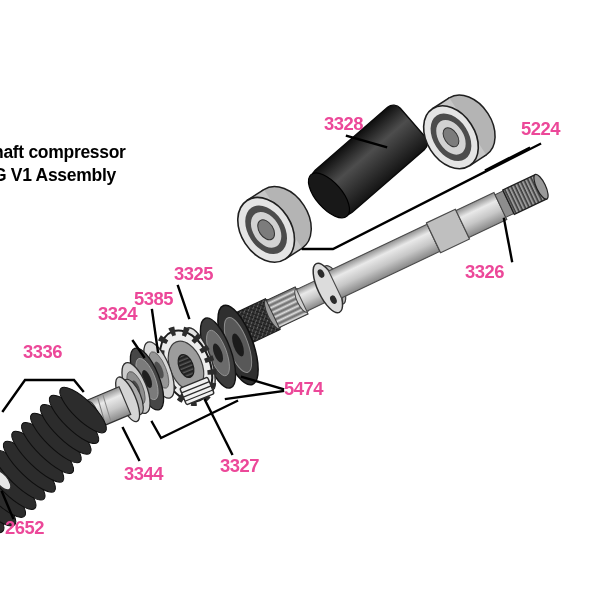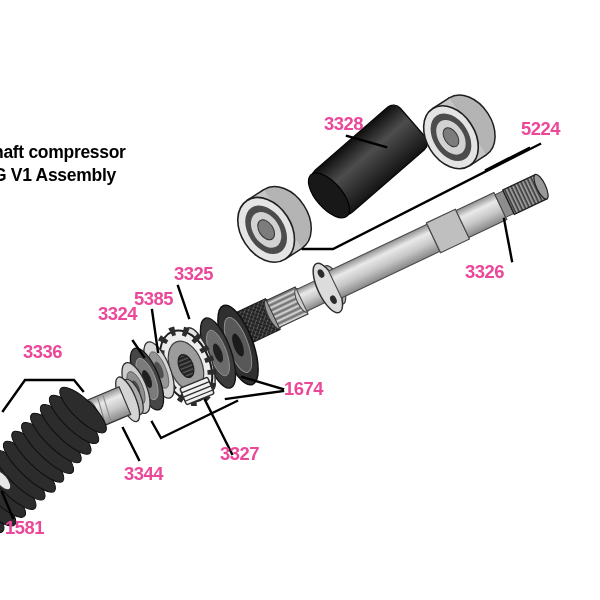--- a/index.html
+++ b/index.html
@@ -212,18 +212,18 @@
   <div>G V1 Assembly</div>
 </div>
 
 <div class="part-label" style="left:324px;top:113px;">3328</div>
 <div class="part-label" style="left:521px;top:118px;">5224</div>
 <div class="part-label" style="left:465px;top:261px;text-align:center;">3326</div>
 <div class="part-label" style="left:166px;top:263px;margin-left:8px;">3325</div>
 <div class="part-label" style="left:134px;top:288px;">5385</div>
 <div class="part-label" style="left:98px;top:303px;">3324</div>
 <div class="part-label" style="left:23px;top:341px;">3336</div>
-<div class="part-label" style="left:284px;top:378px;">1674</div>
-<div class="part-label" style="left:220px;top:443px;text-align:right;">3327</div>
+<div class="part-label" style="left:284px;top:378px;">5474</div>
+<div class="part-label" style="left:220px;top:455px;text-align:right;">3327</div>
 <div class="part-label" style="left:124px;top:439px;margin-top:24px;">3344</div>
-<div class="part-label" style="left:5px;top:517px;">1581</div>
+<div class="part-label" style="left:5px;top:517px;">2652</div>
 
 </div>
 
 </body></html>

